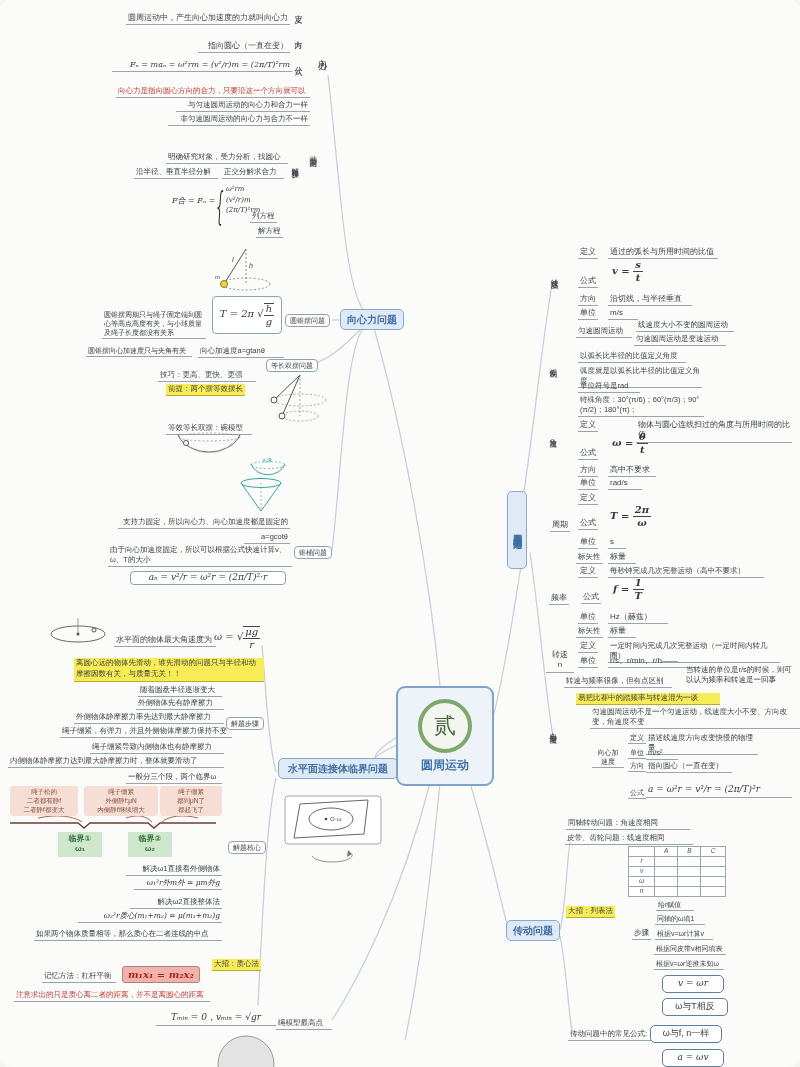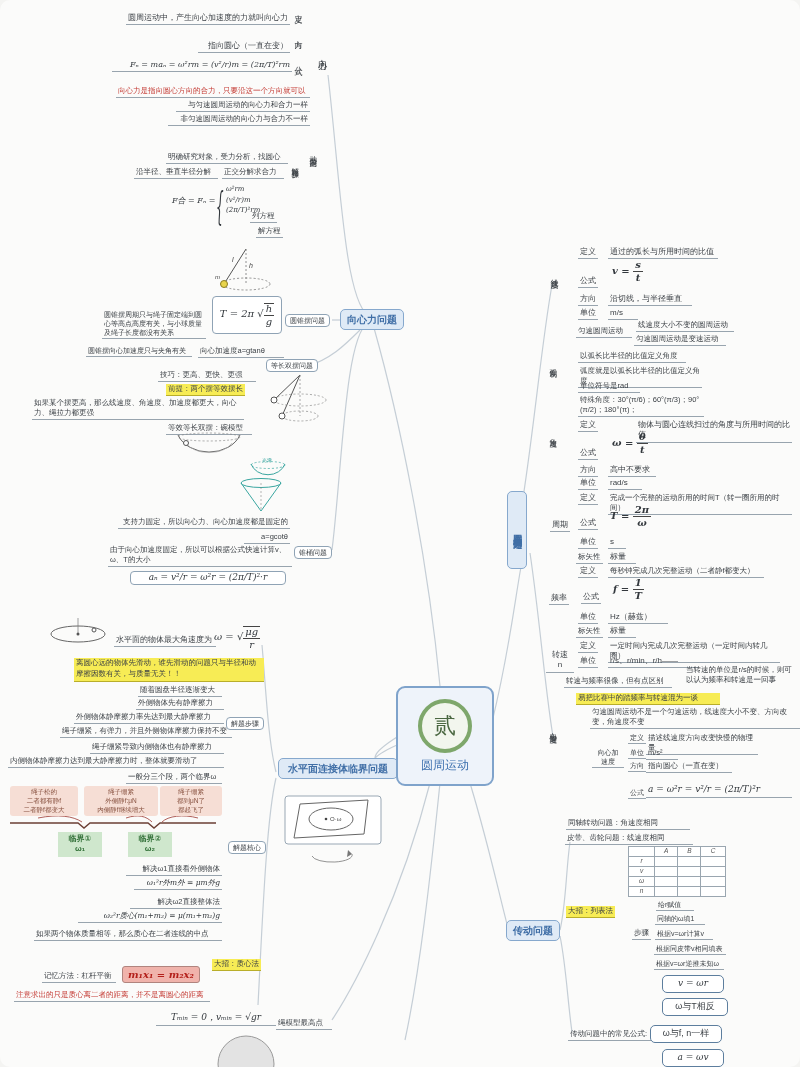--- a/index.html
+++ b/index.html
@@ -35,21 +35,21 @@
          font-weight:bold;padding:1px 5px;font-size:10px;}
   table.tt{border-collapse:collapse;width:98px;background:#fff;}
   table.tt td,table.tt th{border:1px solid #9aa6b0;height:9px;font-size:6.5px;font-weight:normal;
          font-style:italic;text-align:center;padding:0;color:#555;}
   .center-node{position:absolute;z-index:3;border:2px solid #7fa3cb;border-radius:9px;
          background:#eef3fa;display:flex;flex-direction:column;align-items:center;
          justify-content:center;gap:4px;}
   .badge{width:46px;height:46px;border-radius:50%;border:4px solid #7ea76b;background:#f2f6ee;
          display:flex;align-items:center;justify-content:center;
          font-family:"DejaVu Serif","Liberation Serif",serif;font-size:22px;color:#4a6741;}
-  .ct{color:#3b6fae;font-weight:normal;font-size:12px;}
+  .ct{color:#3b6fae;font-weight:bold;font-size:12px;}
 </style>
 </head>
 <body>
 <div id="canvas">
 
 <svg class="bg" width="800" height="1067" viewBox="0 0 800 1067">
   <g fill="none" stroke="#c5ced6" stroke-width="1.2">
     <path d="M440,686 C428,560 400,420 374,328"></path>
     <path d="M368,315 C345,300 340,180 328,75"></path>
     <path d="M368,323 C345,335 342,470 332,550"></path>
@@ -107,21 +107,20 @@
 </div>
 <div class="n u s7" style="left:102px;top:310px;width:100px">圆锥摆周期只与绳子固定端到圆心等高点高度有关，与小球质量及绳子长度都没有关系</div>
 <div class="n u s7" style="left:86px;top:346px;width:102px">圆锥摆向心加速度只与夹角有关</div>
 <div class="n u s75" style="left:198px;top:346px;width:82px">向心加速度a=gtanθ</div>
 <div class="n bx s7" style="left:285px;top:314px">圆锥摆问题</div>
 <div class="n main" style="left:340px;top:309px">向心力问题</div>
 
 <div class="n bx s7" style="left:266px;top:359px">等长双摆问题</div>
 <div class="n u s75" style="left:158px;top:370px;width:94px">技巧：更高、更快、更强</div>
 <div class="n y s75" style="left:166px;top:384px">前提：两个摆等效摆长</div>
-<div class="n u s75" style="left:32px;top:398px;width:208px">如果某个摆更高，那么线速度、角速度、加速度都更大，向心力、绳拉力都更强</div>
 <div class="n u s75" style="left:166px;top:423px;width:82px">等效等长双摆：碗模型</div>
 <svg class="n" style="left:260px;top:372px" width="70" height="50">
   <line x1="40" y1="3" x2="14" y2="28" stroke="#555"></line>
   <line x1="40" y1="3" x2="22" y2="44" stroke="#555"></line>
   <line x1="40" y1="3" x2="40" y2="44" stroke="#888" stroke-width="0.7" stroke-dasharray="2,2"></line>
   <ellipse cx="40" cy="28" rx="26" ry="6" fill="none" stroke="#888" stroke-width="0.7" stroke-dasharray="2,2"></ellipse>
   <ellipse cx="40" cy="44" rx="18" ry="5" fill="none" stroke="#888" stroke-width="0.7" stroke-dasharray="2,2"></ellipse>
   <circle cx="14" cy="28" r="3" fill="#fff" stroke="#555"></circle>
   <circle cx="22" cy="44" r="3" fill="#fff" stroke="#555"></circle>
 </svg>
@@ -247,33 +246,32 @@
 <div class="n u" style="left:578px;top:448px">公式</div>
 <div class="n fm" style="left:612px;top:432px;font-size:10px;font-weight:bold">
   <span>ω =</span> <span class="fr"><span class="nu">θ</span><span class="de">t</span></span>
 </div>
 <div class="n u" style="left:578px;top:465px">方向</div>
 <div class="n u" style="left:608px;top:465px;width:44px">高中不要求</div>
 <div class="n u" style="left:578px;top:478px">单位</div>
 <div class="n u" style="left:608px;top:478px;width:30px">rad/s</div>
 
 <div class="n u" style="left:578px;top:493px">定义</div>
-<div class="n u s75" style="left:608px;top:493px;width:180px">完成一个完整的运动所用的时间T（转一圈所用的时间）</div>
 <div class="n u" style="left:550px;top:520px">周期</div>
 <div class="n u" style="left:578px;top:518px">公式</div>
 <div class="n fm" style="left:610px;top:505px;font-size:10px;font-weight:bold">
   <span>T =</span> <span class="fr"><span class="nu">2π</span><span class="de">ω</span></span>
 </div>
 <div class="n u" style="left:578px;top:537px">单位</div>
 <div class="n u" style="left:608px;top:537px;width:14px">s</div>
 <div class="n u s75" style="left:576px;top:552px">标矢性</div>
 <div class="n u" style="left:608px;top:552px;width:24px">标量</div>
 
 <div class="n u" style="left:578px;top:566px">定义</div>
-<div class="n u s75" style="left:608px;top:566px;width:152px">每秒钟完成几次完整运动（二者静f都变大）</div>
+<div class="n u s75" style="left:608px;top:566px;width:152px">每秒钟完成几次完整运动（高中不要求）</div>
 <div class="n u" style="left:549px;top:593px">频率</div>
 <div class="n u" style="left:581px;top:592px">公式</div>
 <div class="n fm" style="left:613px;top:578px;font-size:10px;font-weight:bold">
   <span>f =</span> <span class="fr"><span class="nu">1</span><span class="de">T</span></span>
 </div>
 <div class="n u" style="left:578px;top:612px">单位</div>
 <div class="n u" style="left:608px;top:612px;width:56px">Hz（赫兹）</div>
 <div class="n u s75" style="left:576px;top:626px">标矢性</div>
 <div class="n u" style="left:608px;top:626px;width:24px">标量</div>
 

